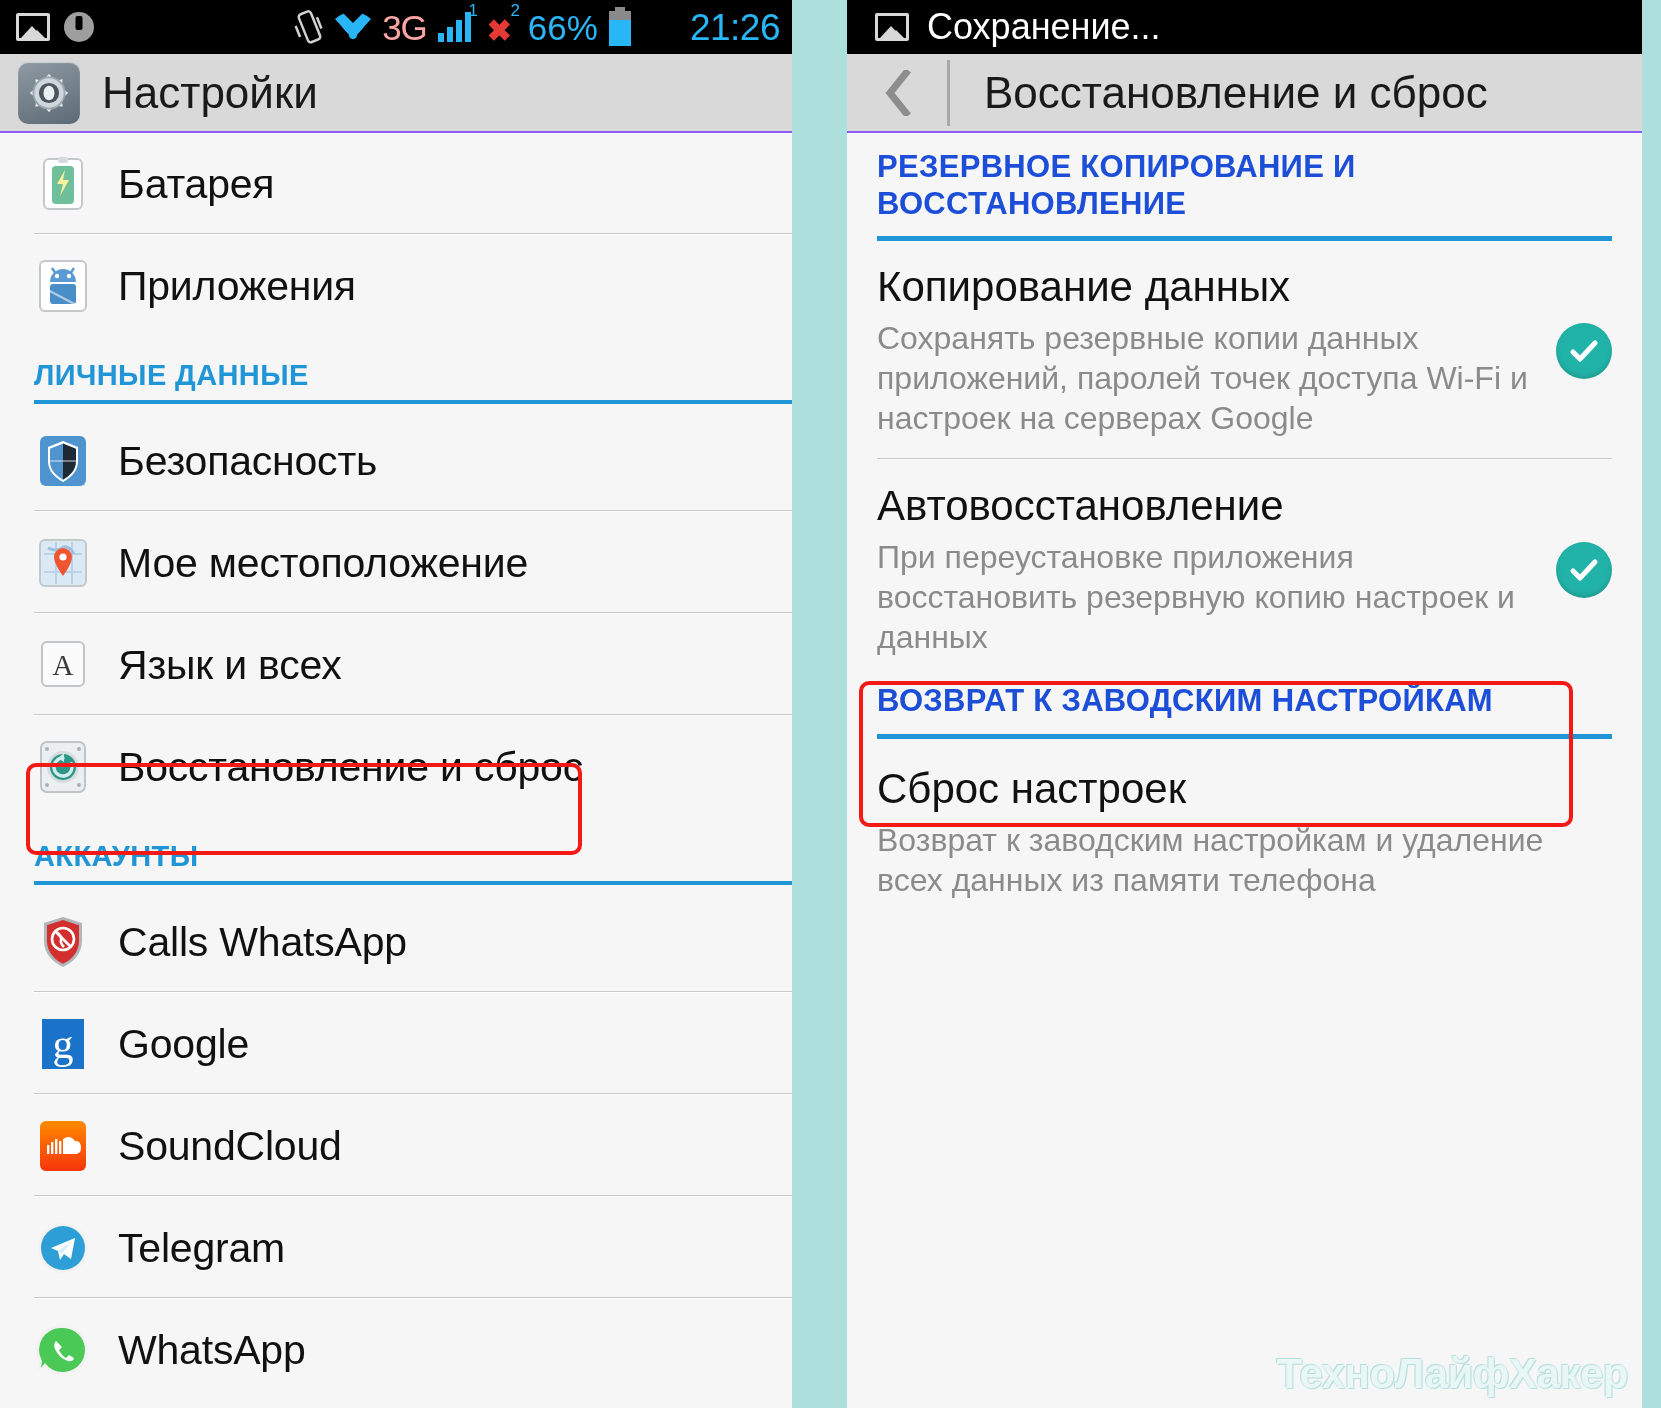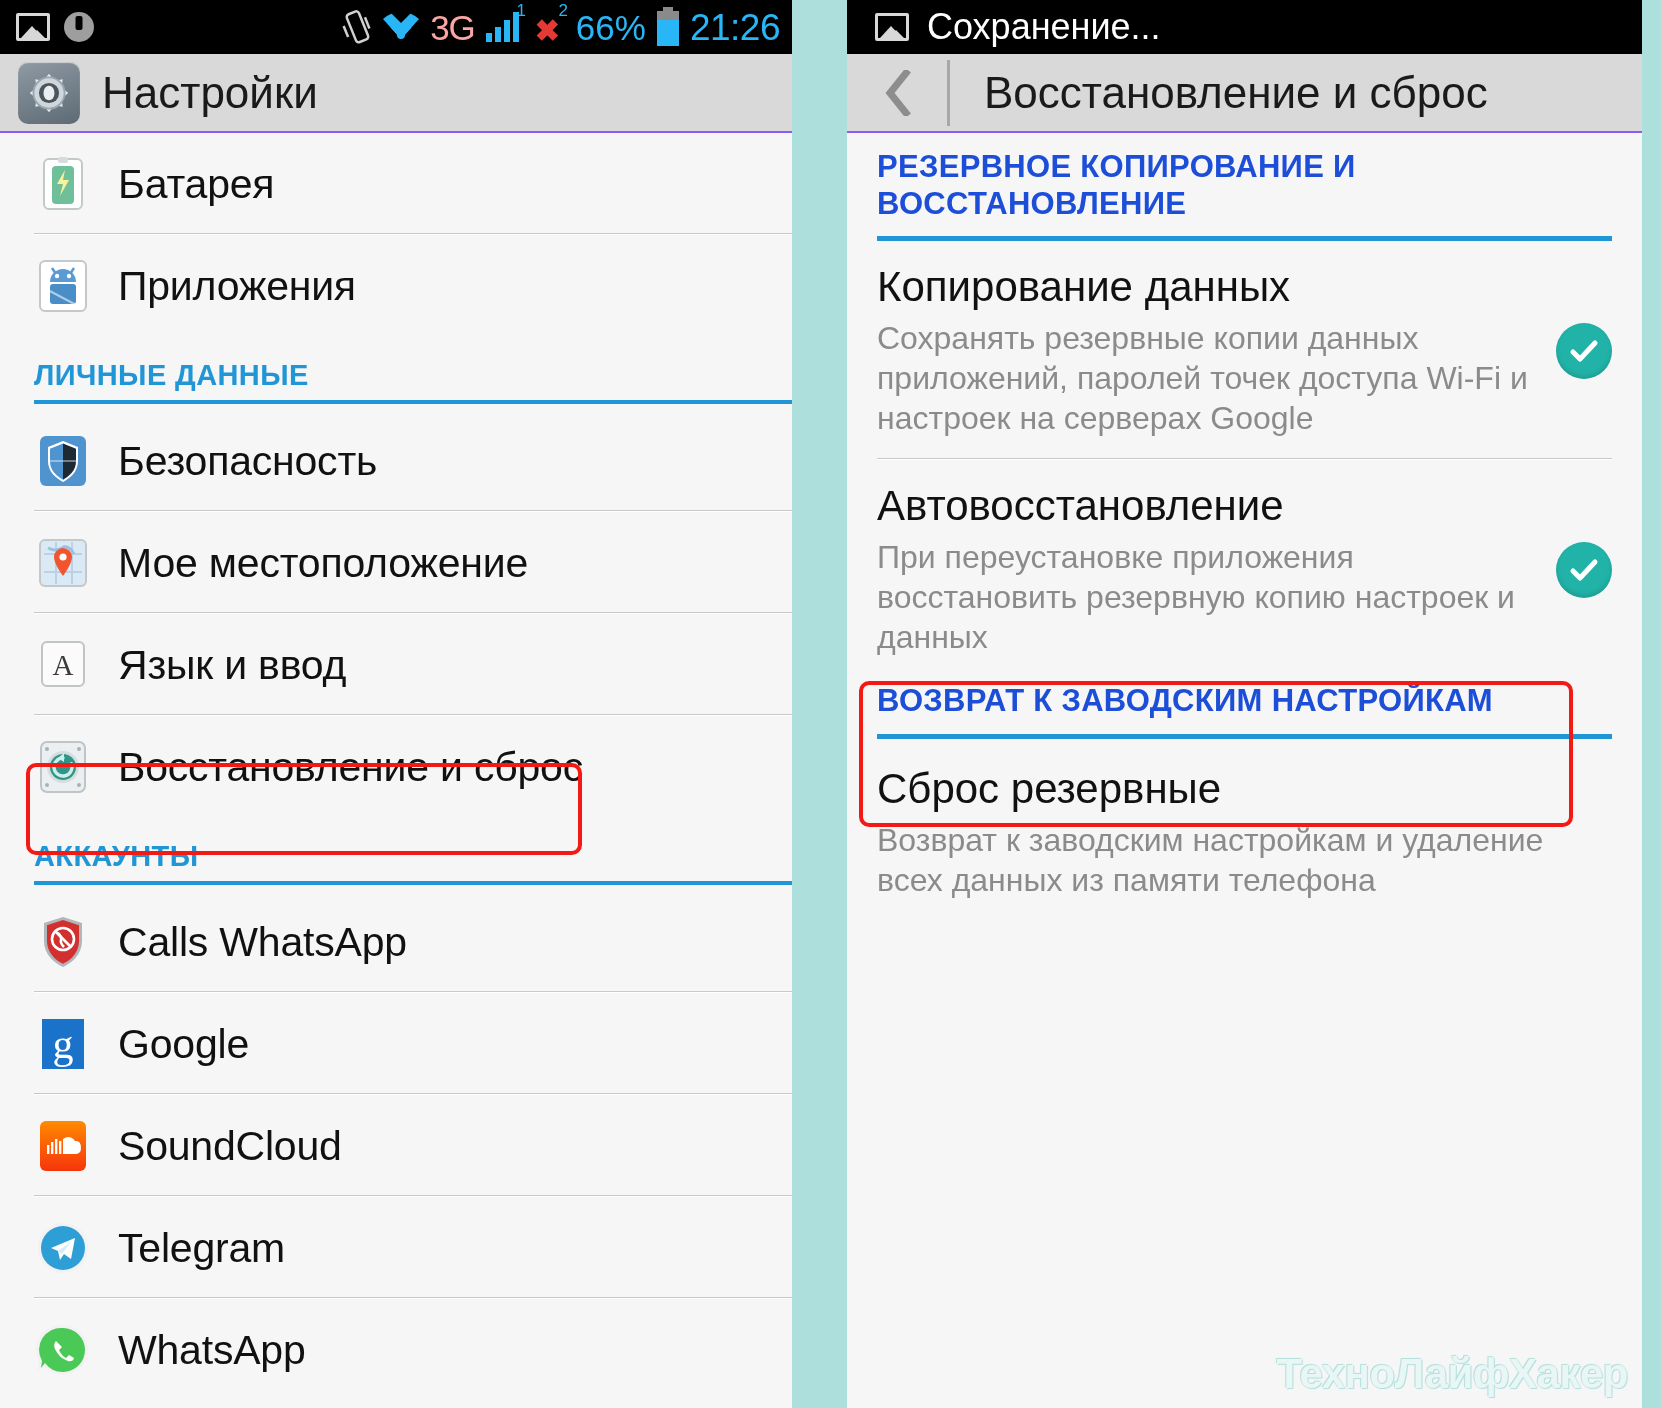--- a/index.html
+++ b/index.html
@@ -17,21 +17,21 @@
   .panel-right { left: 847px; width: 795px; }
 
   
   .statusbar {
     height: 54px; background: #000; color: #29b6f6;
     display: flex; align-items: center; padding: 0 12px 0 16px;
     position: relative;
   }
   .sb-left { display: flex; align-items: center; gap: 14px; }
   .sb-right { margin-left: auto; display: flex; align-items: center; gap: 9px; }
-  .sb-clock { font-size: 37px; font-weight: 400; letter-spacing: -0.5px; color: #29b6f6; line-height: 1; }
+  .sb-clock { font-size: 37px; font-weight: 400; letter-spacing: -0.5px; color: #29b6f6; line-height: 1; margin-left: 48px; }
   .sb-batt-pct { font-size: 35px; color: #29b6f6; line-height: 1; }
   .sb-3g { font-size: 35px; color: #fca5a5; line-height: 1; letter-spacing: -1px; }
   .sb-x { color: #e53935; font-size: 30px; font-weight: bold; line-height: 1; }
 
   .icon-gallery {
     width: 34px; height: 28px; border: 3px solid #d8d8d8; border-radius: 2px;
     position: relative; overflow: hidden; background: #000;
   }
   .icon-gallery:after {
     content:""; position:absolute; left:2px; bottom:0; width:0; height:0;
@@ -263,21 +263,21 @@
         <span class="sep"></span>
       </div>
 
       <div class="row">
         <span class="row-ico">
           <svg viewBox="0 0 58 58">
             <rect x="8" y="6" width="42" height="44" rx="5" fill="#fbfbfb" stroke="#bfc4c7" stroke-width="2"></rect>
             <text x="29" y="39" font-family="Liberation Serif, serif" font-size="29" fill="#3b3b3b" text-anchor="middle">A</text>
           </svg>
         </span>
-        <span class="row-label">Язык и ввод</span>
+        <span class="row-label">Язык и всех</span>
         <span class="sep"></span>
       </div>
 
       <div class="row" style="position:relative;">
         <span class="row-ico">
           <svg viewBox="0 0 58 58">
             <rect x="7" y="4" width="44" height="50" rx="6" fill="#eceff1" stroke="#bfc4c7" stroke-width="2"></rect>
             <circle cx="29" cy="29" r="16" fill="#d7dcdf"></circle>
             <circle cx="29" cy="29" r="13" fill="#2e9688"></circle>
             <path d="M29 20 a9 9 0 1 0 8.4 5.8" stroke="#cfeeea" stroke-width="3.4" fill="none" stroke-linecap="round"></path>
@@ -421,21 +421,21 @@
         </span>
       </div>
 
       <div class="rp-section-head" style="padding-top:4px;">
         <div class="sh-text">ВОЗВРАТ К ЗАВОДСКИМ НАСТРОЙКАМ</div>
         <div class="sh-rule"></div>
       </div>
 
       <div class="pref" style="padding-top:26px;padding-bottom:26px;">
         <div class="pref-text">
-          <div class="pref-title">Сброс резервные</div>
+          <div class="pref-title">Сброс настроек</div>
           <div class="pref-sub">Возврат к заводским настройкам и удаление всех данных из памяти телефона</div>
         </div>
       </div>
       <div class="hl-box" style="left:12px; top:681px; width:714px; height:146px;"></div>
 
     </div>
 
     <div class="watermark">ТехноЛайфХакер</div>
   </div>
 

